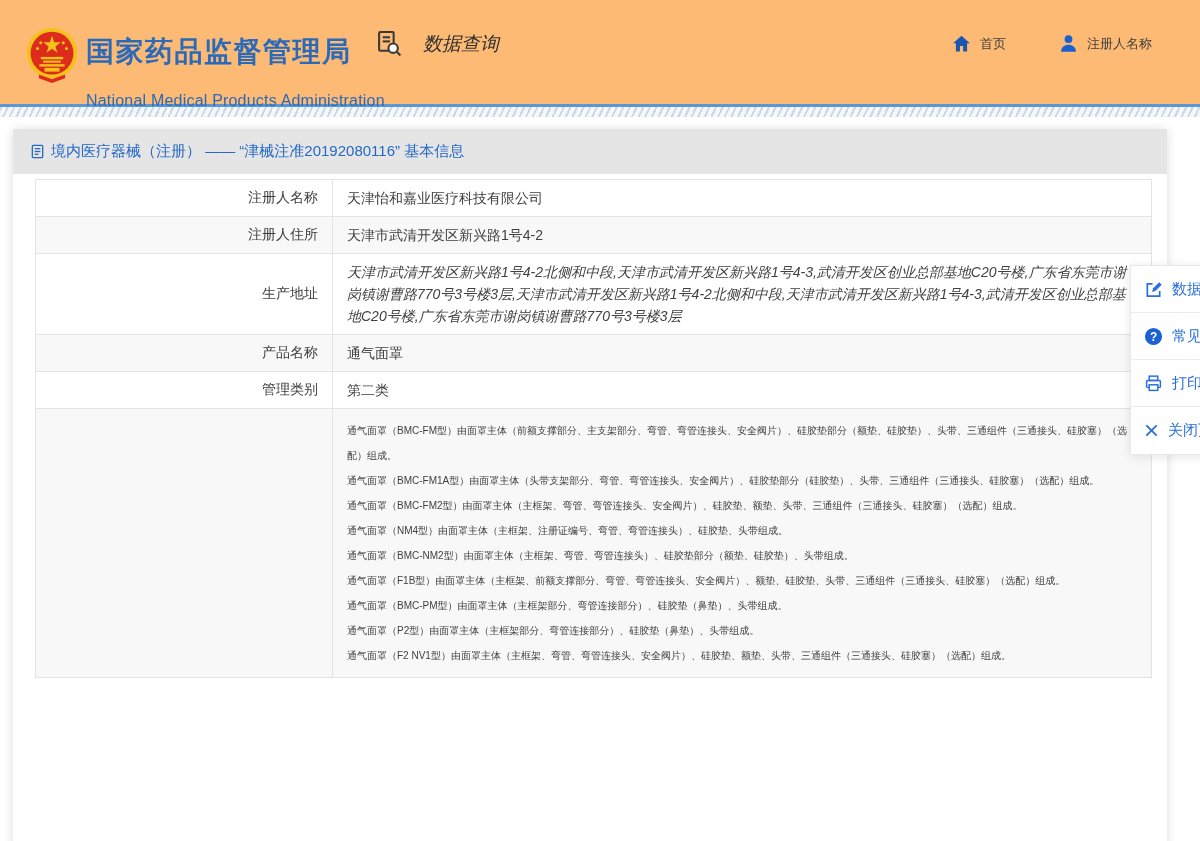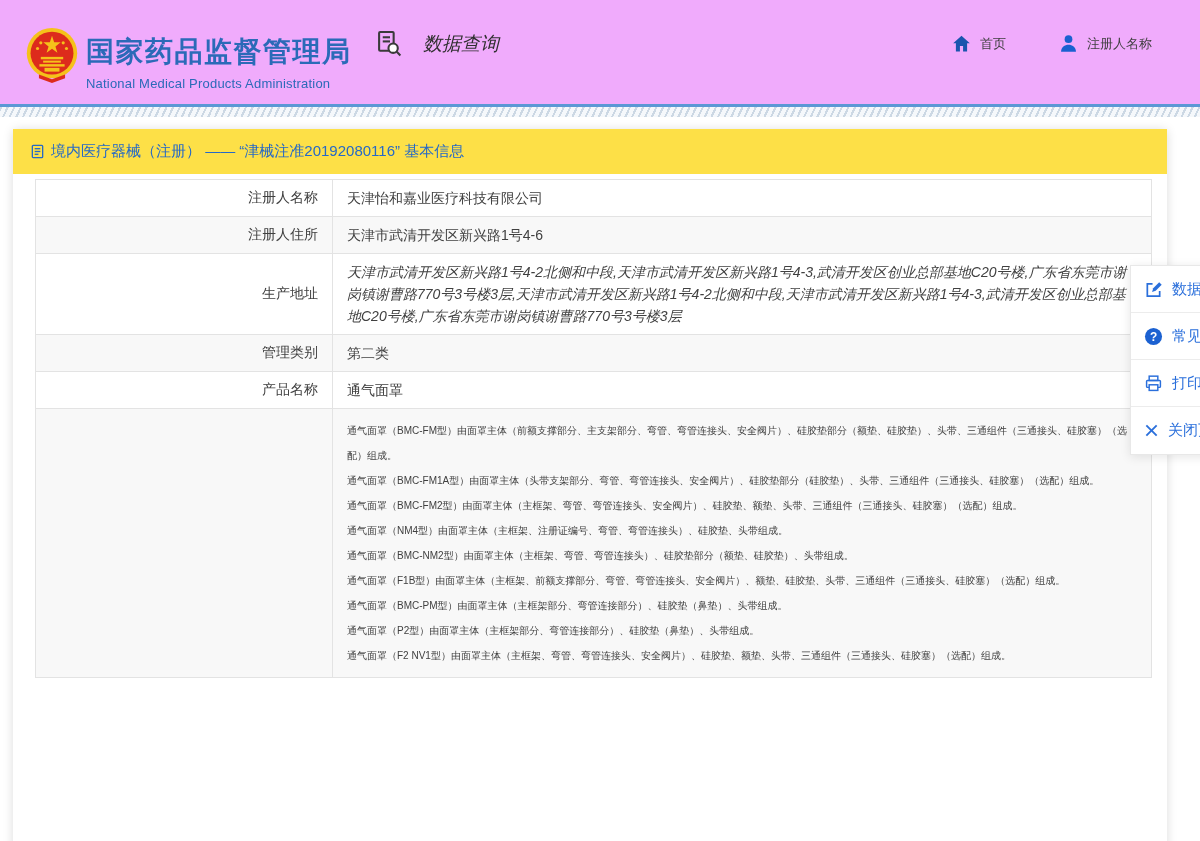--- a/index.html
+++ b/index.html
@@ -1,39 +1,39 @@
 <!DOCTYPE html>
 <html><head>
 <meta charset="utf-8">
 <style>
   * { margin:0; padding:0; box-sizing:border-box; }
   html,body { width:1200px; height:841px; overflow:hidden; background:#fff;
               font-family:"Liberation Sans","DejaVu Sans",sans-serif; }
 
   
-  .header { position:relative; width:1200px; height:104px; background:#f0abfc; }
+  .header { position:relative; width:1200px; height:104px; background:#fdba74; }
   .logo { position:absolute; left:24px; top:26px; width:56px; height:58px; cursor:pointer; }
   .brand { position:absolute; left:86px; top:33px; }
   .brand-title { font-size:28px; font-weight:bold; color:#2b6ab8; letter-spacing:1.5px; }
-  .brand-sub { font-size:13px; color:#2b6ab8; margin-top:5px; letter-spacing:.2px; }
+  .brand-sub { font-size:16px; color:#2b6ab8; margin-top:21px; letter-spacing:.2px; }
   .section-entry { position:absolute; left:376px; top:30px; display:flex; align-items:center; gap:20px; cursor:pointer;font-style:italic; }
   .section-entry .label { font-size:19px; color:#2e2e2e; font-weight:500; }
   .top-nav { position:absolute; right:48px; top:33px; display:flex; gap:52px; }
   .nav-item { display:flex; flex-direction:row; align-items:center; gap:8px; cursor:pointer; }
   .nav-item .nav-label { font-size:13px; color:#3f3f3f; white-space:nowrap; }
 
   
   .blue-line { width:1200px; height:3px; background:#5b97d5; }
   .hatch-band { width:1200px; height:10px;
     background:repeating-linear-gradient(115deg,#ccd8e4 0 2px,#f5f8fb 2px 6px); }
 
   
   .container { position:relative; margin:12px 0 0 13px; width:1154px; min-height:720px;
                background:#fff; box-shadow:0 1px 10px rgba(0,0,0,.14); }
-  .title-bar { height:45px; background:#fde047; display:flex; align-items:center; padding-left:17px; gap:6px; }
+  .title-bar { height:45px; background:#e5e5e5; display:flex; align-items:center; padding-left:17px; gap:6px; }
   .title-bar .crumb { font-size:15px; color:#2569c7; }
 
   
   .tbl { margin:5px 0 0 22px; width:1117px; border-collapse:collapse; table-layout:fixed; }
   .tbl td { border:1px solid #e3e3e3; font-size:14px; color:#404040; vertical-align:middle; }
   .tbl { border:1px solid #c9c9c9; }
   .tbl tr:nth-child(even) { background:#f8f8f8; }
   td.lab { width:297px; text-align:right; padding:7px 14px; }
   td.val { padding:7px 14px; line-height:22px; }
   td.val.multiline { line-height:22px;font-style:italic; }
@@ -117,33 +117,33 @@
   </div>
 
   <table class="tbl">
     <tbody>
     <tr>
       <td class="lab">注册人名称</td>
       <td class="val">天津怡和嘉业医疗科技有限公司</td>
     </tr>
     <tr>
       <td class="lab">注册人住所</td>
-      <td class="val">天津市武清开发区新兴路1号4-6</td>
+      <td class="val">天津市武清开发区新兴路1号4-2</td>
     </tr>
     <tr>
       <td class="lab">生产地址</td>
       <td class="val multiline">天津市武清开发区新兴路1号4-2北侧和中段,天津市武清开发区新兴路1号4-3,武清开发区创业总部基地C20号楼,广东省东莞市谢岗镇谢曹路770号3号楼3层,天津市武清开发区新兴路1号4-2北侧和中段,天津市武清开发区新兴路1号4-3,武清开发区创业总部基地C20号楼,广东省东莞市谢岗镇谢曹路770号3号楼3层</td>
     </tr>
     <tr>
+      <td class="lab">产品名称</td>
+      <td class="val">通气面罩</td>
+    </tr>
+    <tr>
       <td class="lab">管理类别</td>
       <td class="val">第二类</td>
-    </tr>
-    <tr>
-      <td class="lab">产品名称</td>
-      <td class="val">通气面罩</td>
     </tr>
     <tr>
       <td class="lab"></td>
       <td class="comp">
             <div class="comp-line">通气面罩（BMC-FM型）由面罩主体（前额支撑部分、主支架部分、弯管、弯管连接头、安全阀片）、硅胶垫部分（额垫、硅胶垫）、头带、三通组件（三通接头、硅胶塞）（选配）组成。</div>
             <div class="comp-line">通气面罩（BMC-FM1A型）由面罩主体（头带支架部分、弯管、弯管连接头、安全阀片）、硅胶垫部分（硅胶垫）、头带、三通组件（三通接头、硅胶塞）（选配）组成。</div>
             <div class="comp-line">通气面罩（BMC-FM2型）由面罩主体（主框架、弯管、弯管连接头、安全阀片）、硅胶垫、额垫、头带、三通组件（三通接头、硅胶塞）（选配）组成。</div>
             <div class="comp-line">通气面罩（NM4型）由面罩主体（主框架、注册证编号、弯管、弯管连接头）、硅胶垫、头带组成。</div>
             <div class="comp-line">通气面罩（BMC-NM2型）由面罩主体（主框架、弯管、弯管连接头）、硅胶垫部分（额垫、硅胶垫）、头带组成。</div>
             <div class="comp-line">通气面罩（F1B型）由面罩主体（主框架、前额支撑部分、弯管、弯管连接头、安全阀片）、额垫、硅胶垫、头带、三通组件（三通接头、硅胶塞）（选配）组成。</div>

